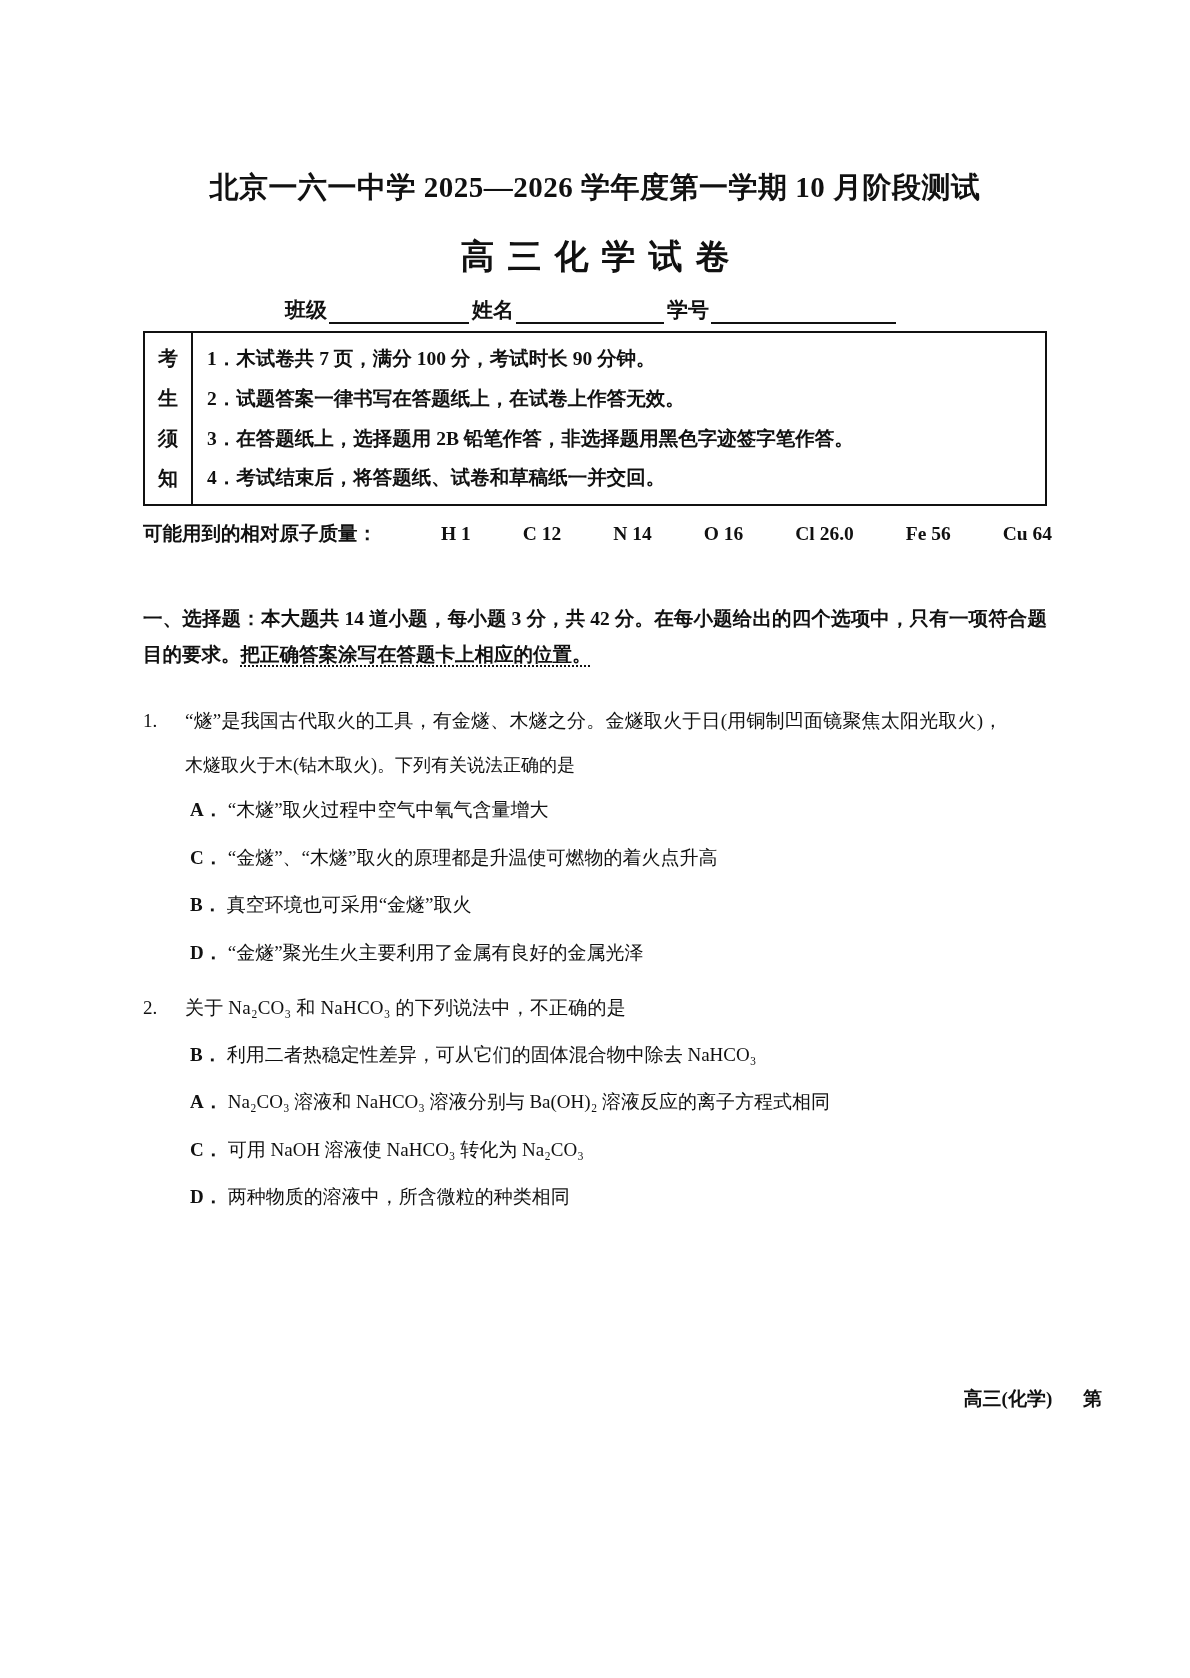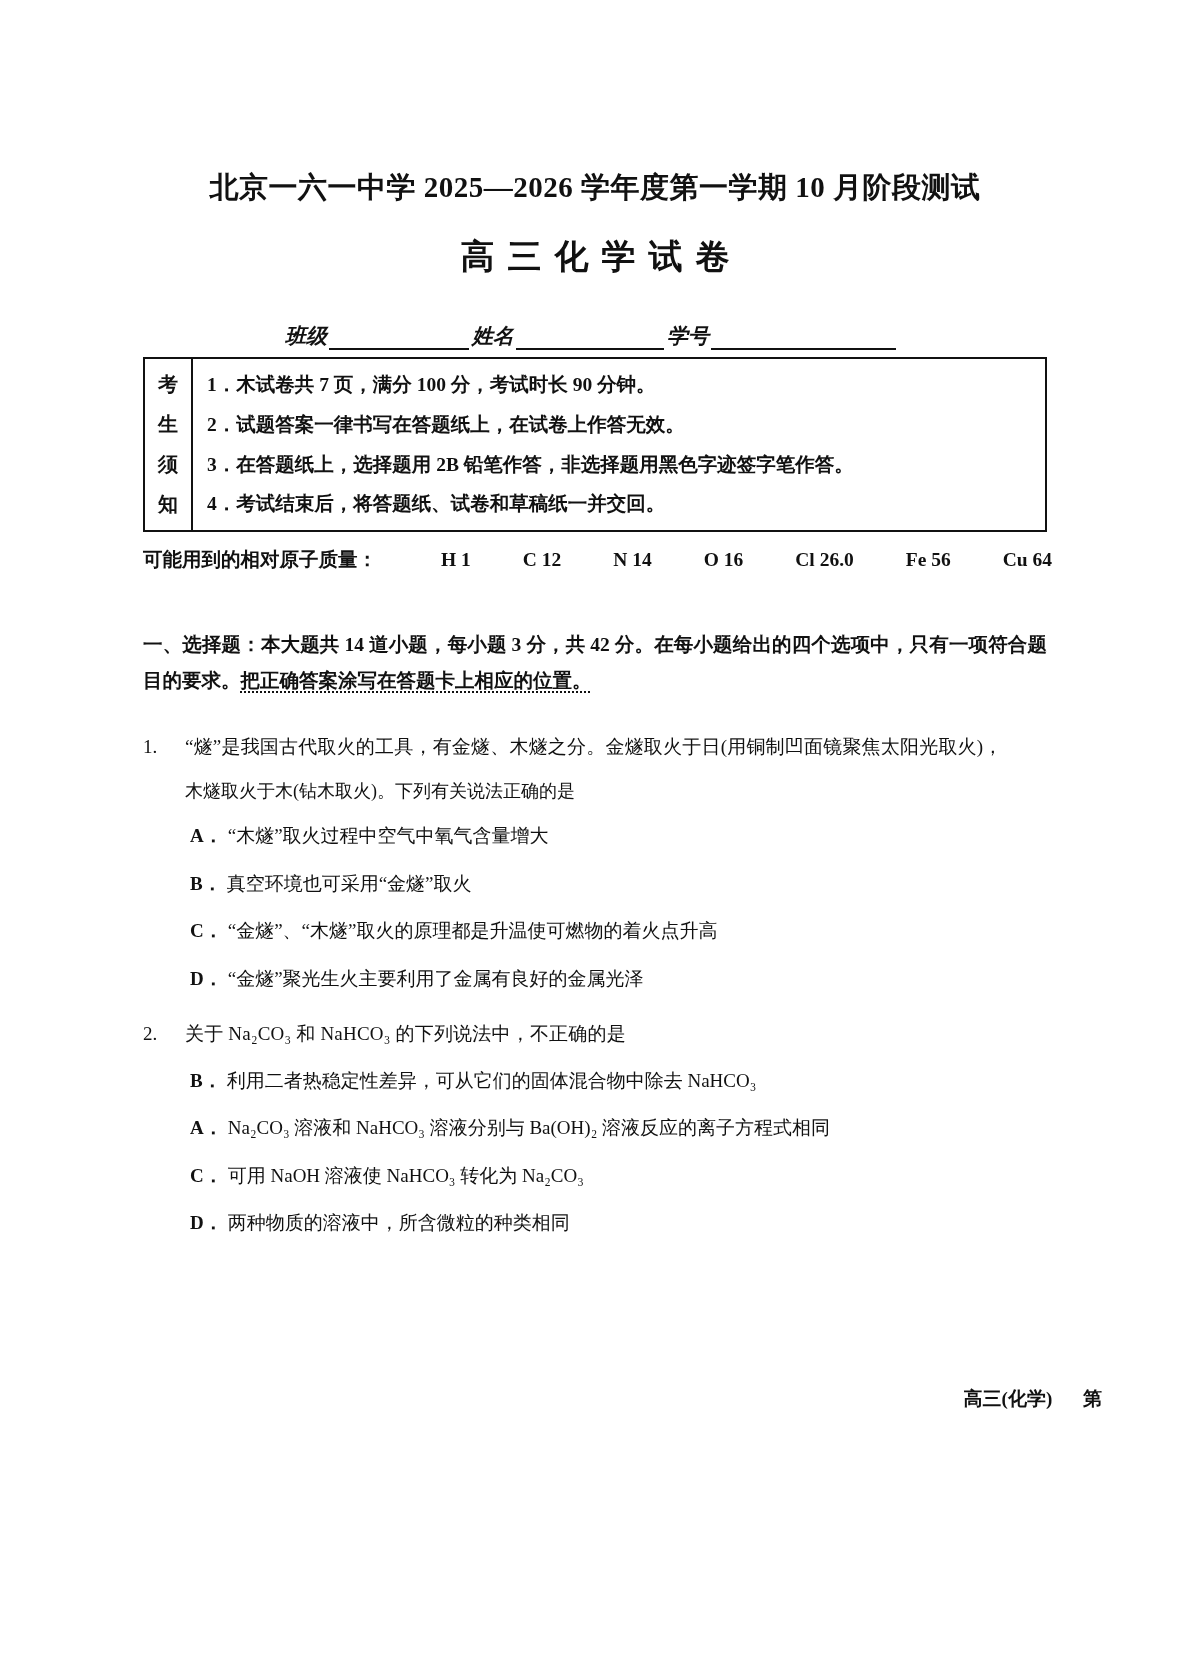--- a/index.html
+++ b/index.html
@@ -36,28 +36,27 @@
     font-weight: bold;
     font-size: 34px;
     letter-spacing: 13px;
     margin: 0;
     padding-top: 26px;
     padding-left: 13px;
   }
 
   
   .info-line {
-    margin: 42px 0 0 0;
+    margin: 16px 0 0 0;
     padding-left: 285px;
     font-size: 21px;
     font-weight: bold;
     display: flex;
     align-items: flex-end;
     gap: 0px;
-    font-style: italic;
   }
   .info-label { white-space: nowrap; }
   .info-rule {
     display: inline-block;
     border-bottom: 2.5px solid #111;
     height: 15px;
     margin: 0 3px 0 2px;
   }
   .rule-class { width: 140px; }
   .rule-name  { width: 148px; }
@@ -219,22 +218,22 @@
 
   <div class="qlist">
 
     <div class="question">
       <div class="q-row">
         <span class="q-num">1.</span>
         <span class="q-text">“燧”是我国古代取火的工具，有金燧、木燧之分。金燧取火于日(用铜制凹面镜聚焦太阳光取火)，</span>
       </div>
       <div class="q-cont">木燧取火于木(钻木取火)。下列有关说法正确的是</div>
       <div class="opt"><span class="opt-letter">A．</span><span>“木燧”取火过程中空气中氧气含量增大</span></div>
+      <div class="opt"><span class="opt-letter">C．</span><span>“金燧”、“木燧”取火的原理都是升温使可燃物的着火点升高</span></div>
       <div class="opt"><span class="opt-letter">B．</span><span>真空环境也可采用“金燧”取火</span></div>
-      <div class="opt"><span class="opt-letter">C．</span><span>“金燧”、“木燧”取火的原理都是升温使可燃物的着火点升高</span></div>
       <div class="opt"><span class="opt-letter">D．</span><span>“金燧”聚光生火主要利用了金属有良好的金属光泽</span></div>
     </div>
 
     <div class="question" style="margin-top:10px;">
       <div class="q-row">
         <span class="q-num">2.</span>
         <span class="q-text">关于 Na₂CO₃ 和 NaHCO₃ 的下列说法中，不正确的是</span>
       </div>
       <div class="opt"><span class="opt-letter">B．</span><span>利用二者热稳定性差异，可从它们的固体混合物中除去 NaHCO₃</span></div>
       <div class="opt"><span class="opt-letter">A．</span><span>Na₂CO₃ 溶液和 NaHCO₃ 溶液分别与 Ba(OH)₂ 溶液反应的离子方程式相同</span></div>

